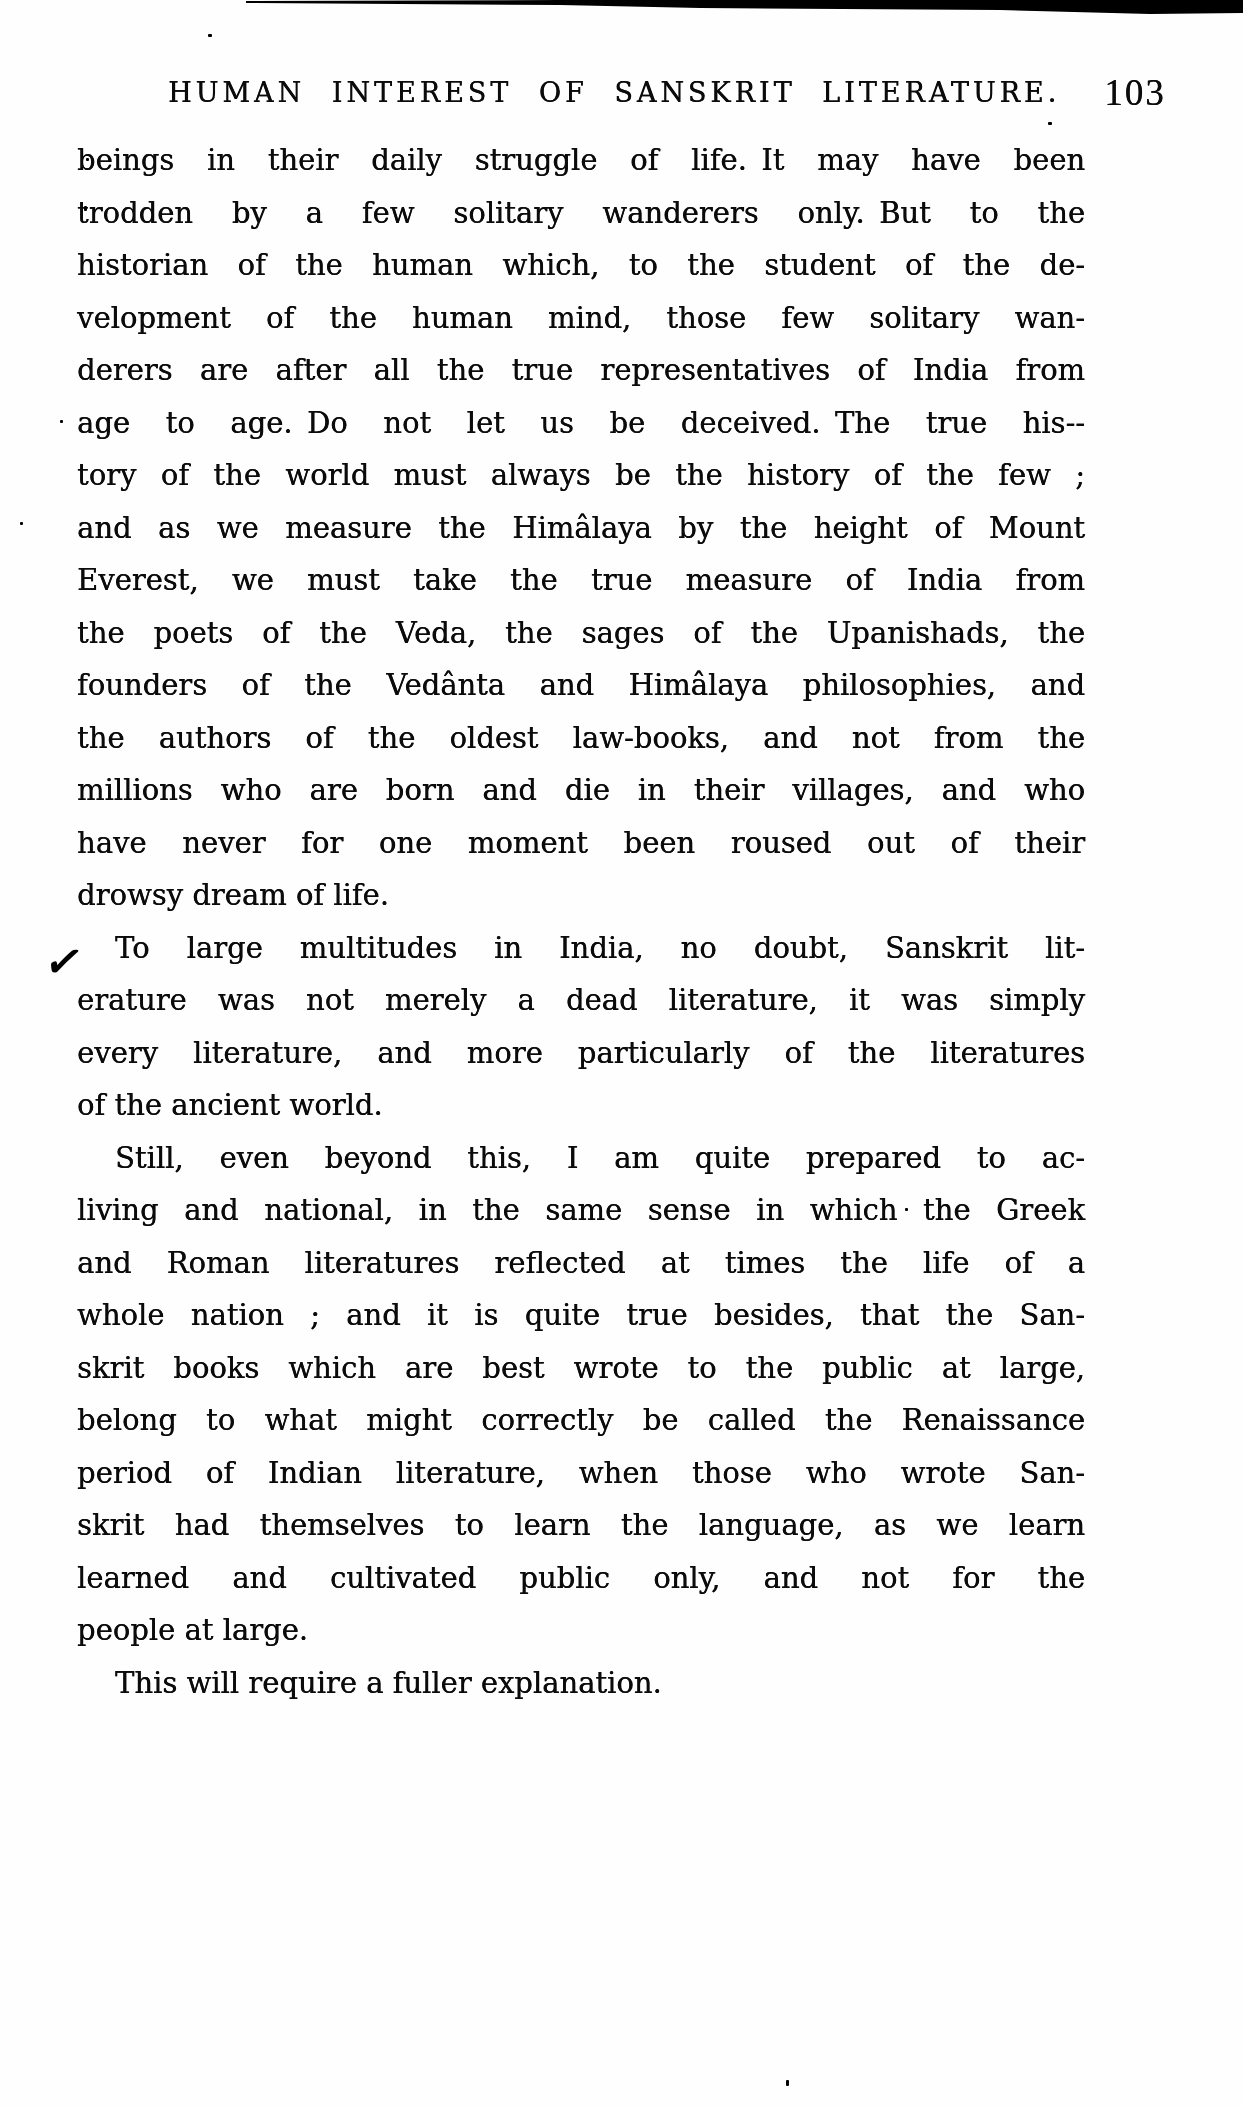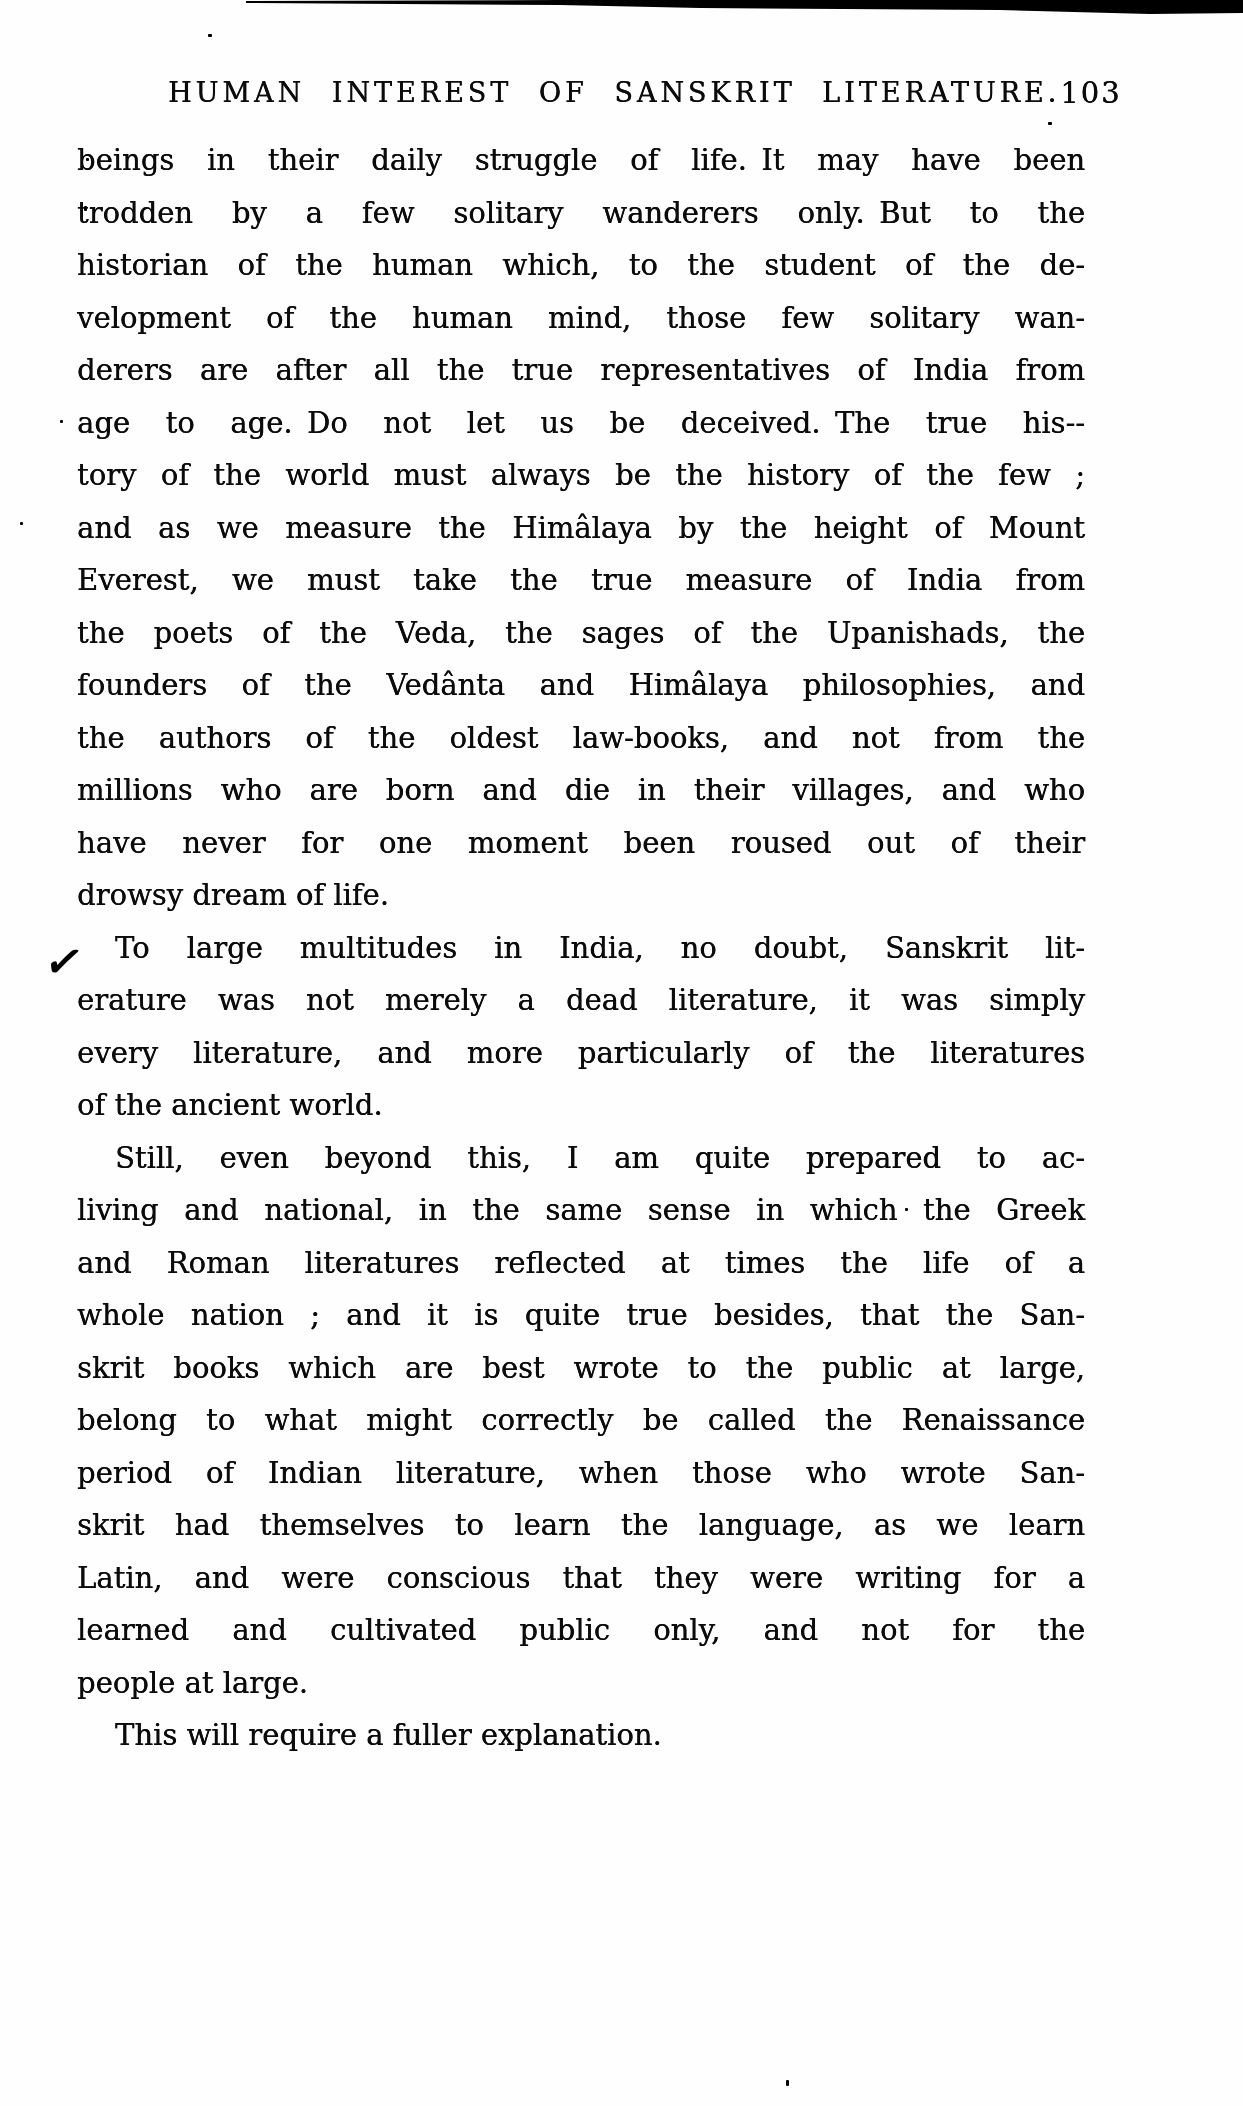--- a/index.html
+++ b/index.html
@@ -29,30 +29,32 @@
     position: absolute;
     top: 76px;
     left: 168px;
     right: 158px;
     display: flex;
     justify-content: space-between;
     align-items: center;
     font-size: 27px;
     line-height: 34px;
     white-space: nowrap;
+    gap: 44px;
   }
   .header-title {
     letter-spacing: 4px;
     word-spacing: 14px;
     text-shadow: 0.4px 0.4px 0 currentColor;
   }
   .page-number {
     letter-spacing: 2px;
-    font-size: 29px;
+    font-size: 37px;
     text-shadow: 0.4px 0.4px 0 currentColor;
+    font-family: Liberation Serif, serif;
   }
   .body-text {
     position: absolute;
     left: 77px;
     top: 134px;
     width: 1008px;
     font-size: 29px;
     line-height: 52.5px;
     text-shadow: 0.35px 0.35px 0 currentColor;
   }
@@ -123,21 +125,20 @@
       </div>
       <div class="para indent">
         <div class="line">Still, even beyond this, I am quite prepared to ac-</div>
         <div class="line">living and national, in the same sense in which the Greek</div>
         <div class="line">and Roman literatures reflected at times the life of a</div>
         <div class="line">whole nation ; and it is quite true besides, that the San-</div>
         <div class="line">skrit books which are best wrote to the public at large,</div>
         <div class="line">belong to what might correctly be called the Renaissance</div>
         <div class="line">period of Indian literature, when those who wrote San-</div>
         <div class="line">skrit had themselves to learn the language, as we learn</div>
-        <div class="line">Latin, and were conscious that they were writing for a</div>
         <div class="line">learned and cultivated public only, and not for the</div>
         <div class="line no-justify">people at large.</div>
       </div>
       <div class="para indent">
         <div class="line no-justify">This will require a fuller explanation.</div>
       </div>
     </div>
 
   <div class="speck" style="left:208px; top:34px;  width:4px; height:3px;"></div>
   <div class="speck" style="left:1048px;top:122px; width:4px; height:3px;"></div>

